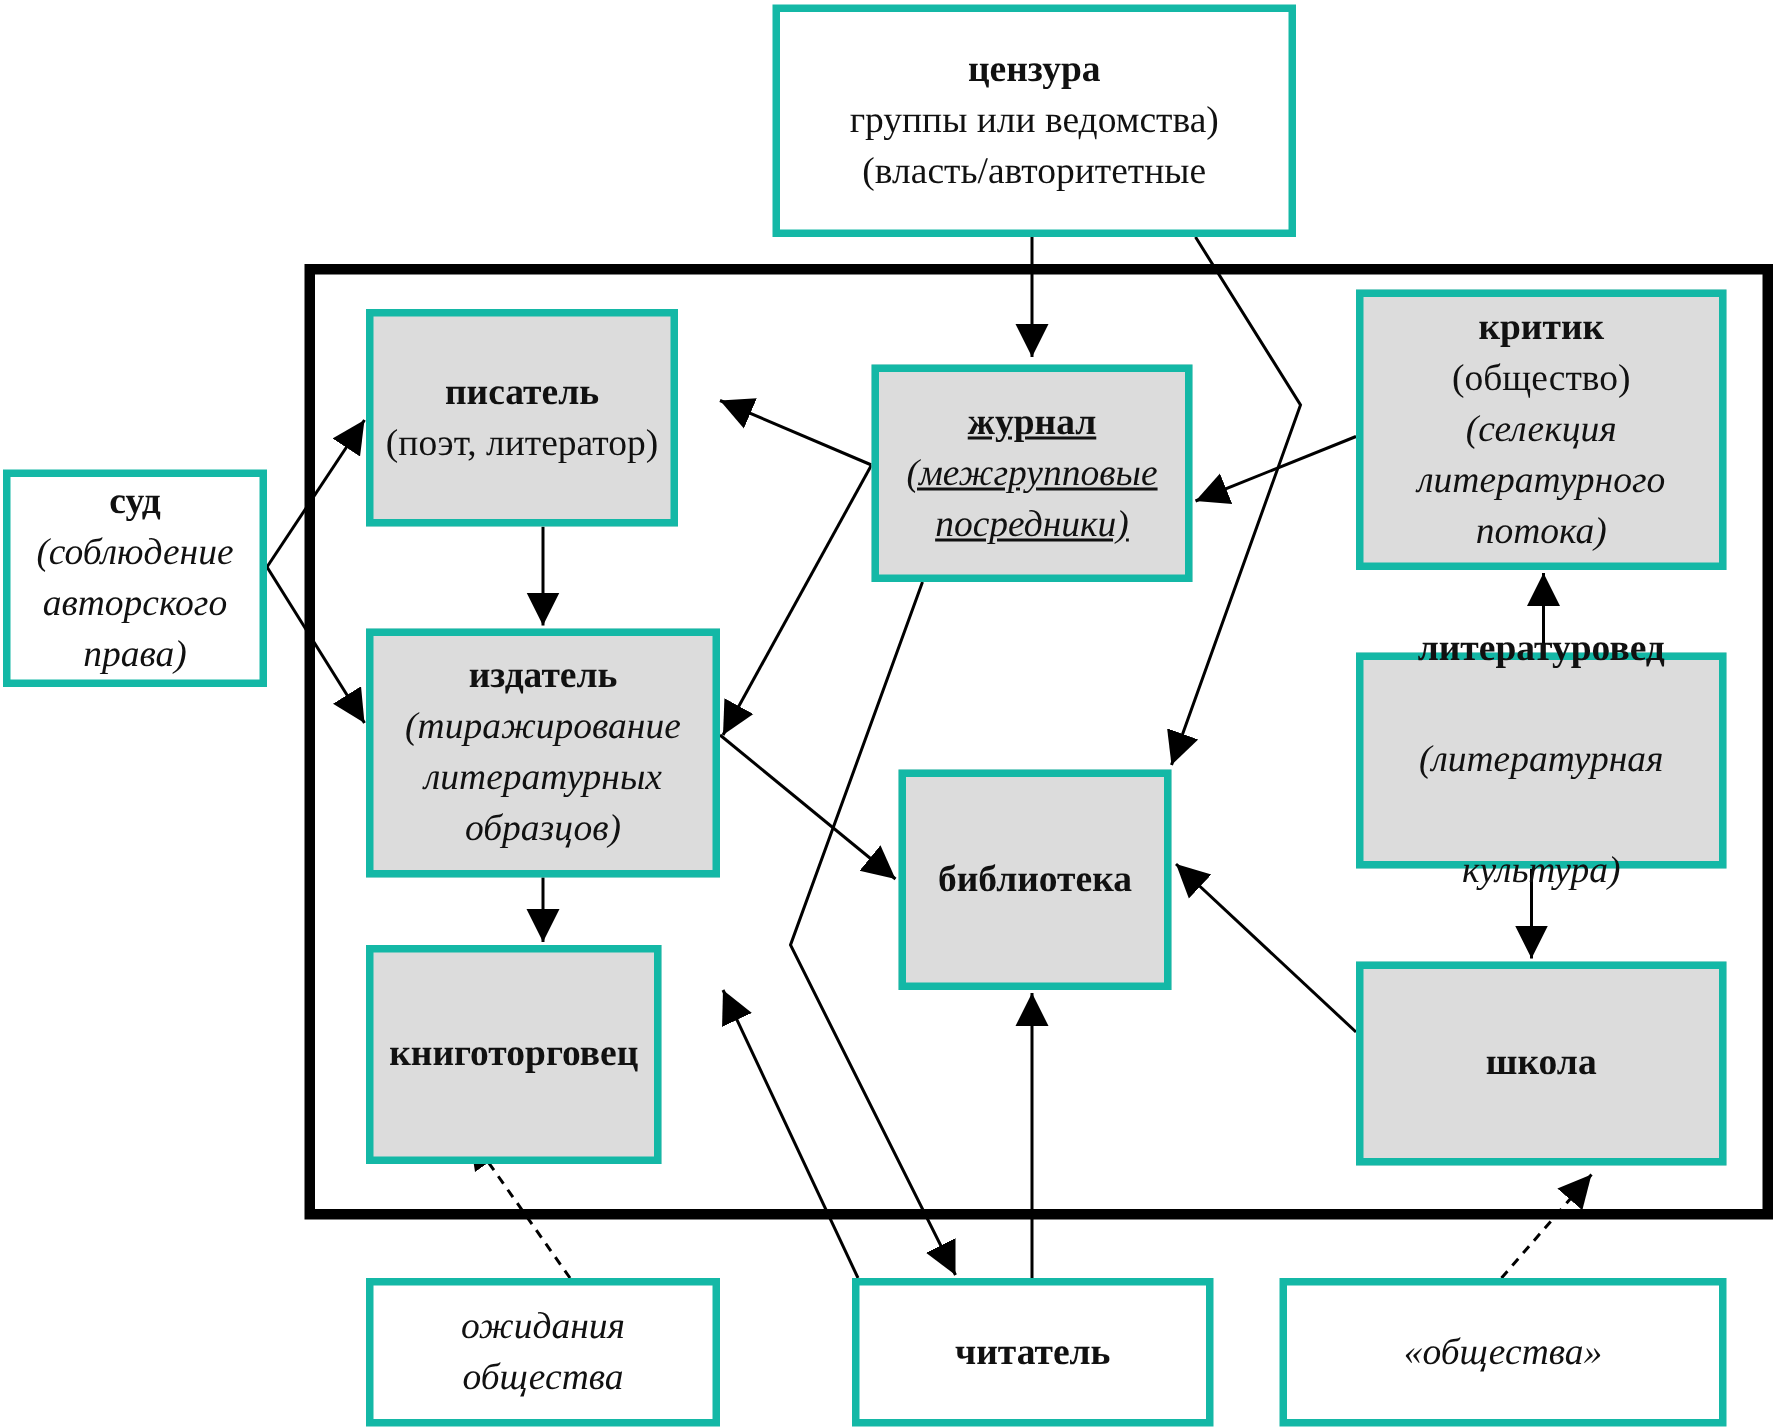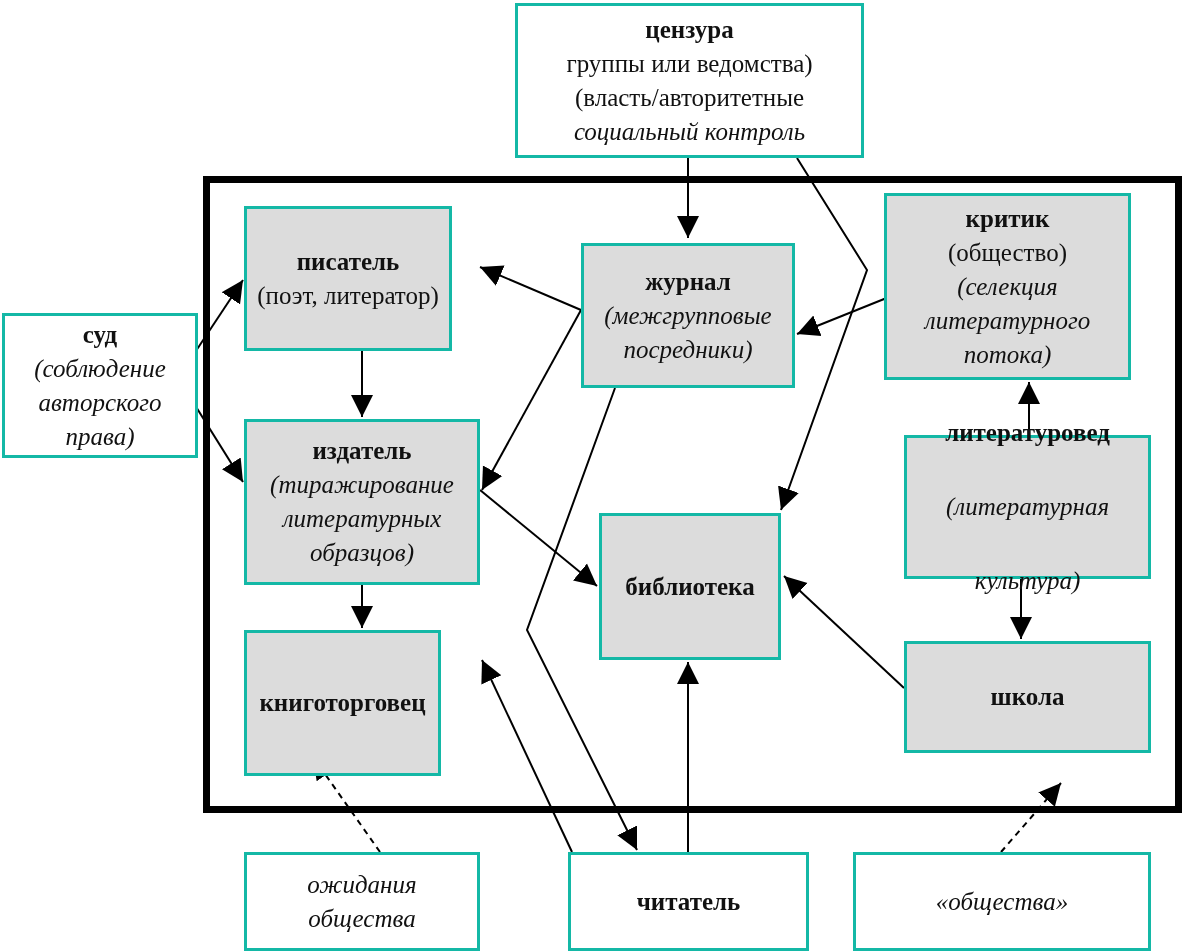--- a/index.html
+++ b/index.html
@@ -1,20 +1,20 @@
 <!DOCTYPE html>
 <html><head>
   <meta charset="utf-8">
   <style>
     html, body { margin: 0; padding: 0; background: #ffffff; }
     body { width: 1182px; height: 951px; position: relative; overflow: hidden;
            font-family: "DejaVu Serif", "Liberation Serif", serif; color: #111; }
     #diagram-svg { position: absolute; left: 0; top: 0; }
     .frame { position: absolute; border: 7px solid #000; box-sizing: border-box; }
-    .box { position: absolute; box-sizing: border-box; border: 3px solid #14b8a6;
+    .box { position: absolute; box-sizing: border-box; border: 5px solid #14b8a6;
            display: flex; flex-direction: column; align-items: center; justify-content: center;
            text-align: center; font-family: "Liberation Serif", "DejaVu Serif", serif;
            font-size: 25px; line-height: 34px; }
     .box.gray { background: #dcdcdc; }
     .box.white { background: #ffffff; }
     .box .title { font-weight: bold; }
     .box .it { font-style: italic; }
     .box span { display: block; white-space: nowrap; }
   </style>
 </head>
@@ -50,42 +50,41 @@
       <polyline points="1001,852 1061,783" fill="none" stroke="#000000" stroke-width="2" stroke-dasharray="6,5" marker-end="url(#arrowhead-lg)"></polyline>
     </g>
 </svg>
 
 <div class="frame" style="left:203px; top:176px; width:979px; height:637px;"></div>
 
 <div class="box white" style="left:515px; top:3px; width:349px; height:155px;">
   <span class="title">цензура</span>
   <span>группы или ведомства)</span>
   <span>(власть/авторитетные</span>
-  <span class="it">социальный контроль</span>
 </div>
 
-<div class="box white" style="left:2px; top:313px; width:196px; height:145px;">
+<div class="box white" style="left:2px; top:313px; width:176px; height:145px;">
   <span class="title">суд</span>
   <span class="it">(соблюдение</span>
   <span class="it">авторского</span>
   <span class="it">права)</span>
 </div>
 
 <div class="box gray" style="left:244px; top:206px; width:208px; height:145px;">
   <span class="title">писатель</span>
   <span>(поэт, литератор)</span>
 </div>
 
-<div class="box gray" style="left:581px; top:243px; width:214px; height:145px;">
+<div class="box gray" style="left:581px; top:243px; width:214px; height:145px;text-decoration:underline;">
   <span class="title">журнал</span>
   <span class="it">(межгрупповые</span>
   <span class="it">посредники)</span>
 </div>
 
-<div class="box gray" style="left:884px; top:193px; width:247px; height:187px;text-align:center;">
+<div class="box gray" style="left:904px; top:193px; width:247px; height:187px;text-align:center;">
   <span class="title">критик</span>
   <span>(общество)</span>
   <span class="it">(селекция</span>
   <span class="it">литературного</span>
   <span class="it">потока)</span>
 </div>
 
 <div class="box gray" style="left:244px; top:419px; width:236px; height:166px;">
   <span class="title">издатель</span>
   <span class="it">(тиражирование</span>
@@ -100,21 +99,21 @@
 <div class="box gray" style="left:904px; top:435px; width:247px; height:144px;gap:40px;">
   <span class="title">литературовед</span>
   <span class="it">(литературная</span>
   <span class="it">культура)</span>
 </div>
 
 <div class="box gray" style="left:244px; top:630px; width:197px; height:146px;">
   <span class="title">книготорговец</span>
 </div>
 
-<div class="box gray" style="left:904px; top:641px; width:247px; height:112px;text-align:center;">
+<div class="box gray" style="left:904px; top:641px; width:247px; height:136px;text-align:center;">
   <span class="title">школа</span>
 </div>
 
 <div class="box white" style="left:244px; top:852px; width:236px; height:99px;">
   <span class="it">ожидания</span>
   <span class="it">общества</span>
 </div>
 
 <div class="box white" style="left:568px; top:852px; width:241px; height:99px;">
   <span class="title">читатель</span>

